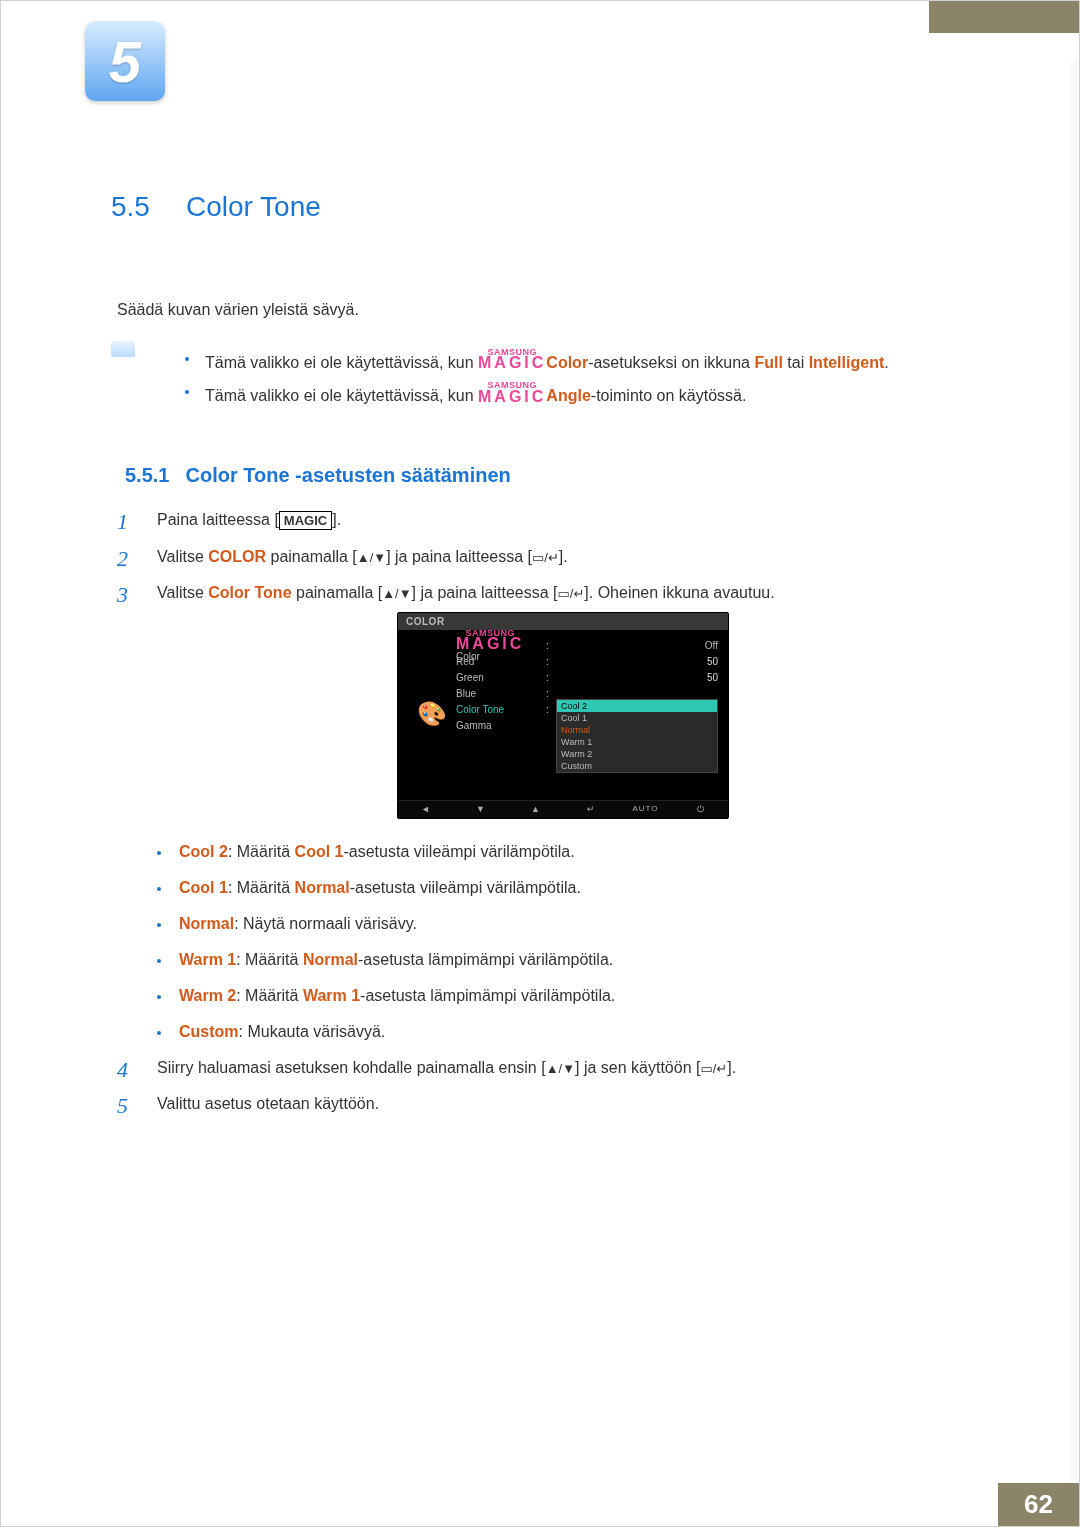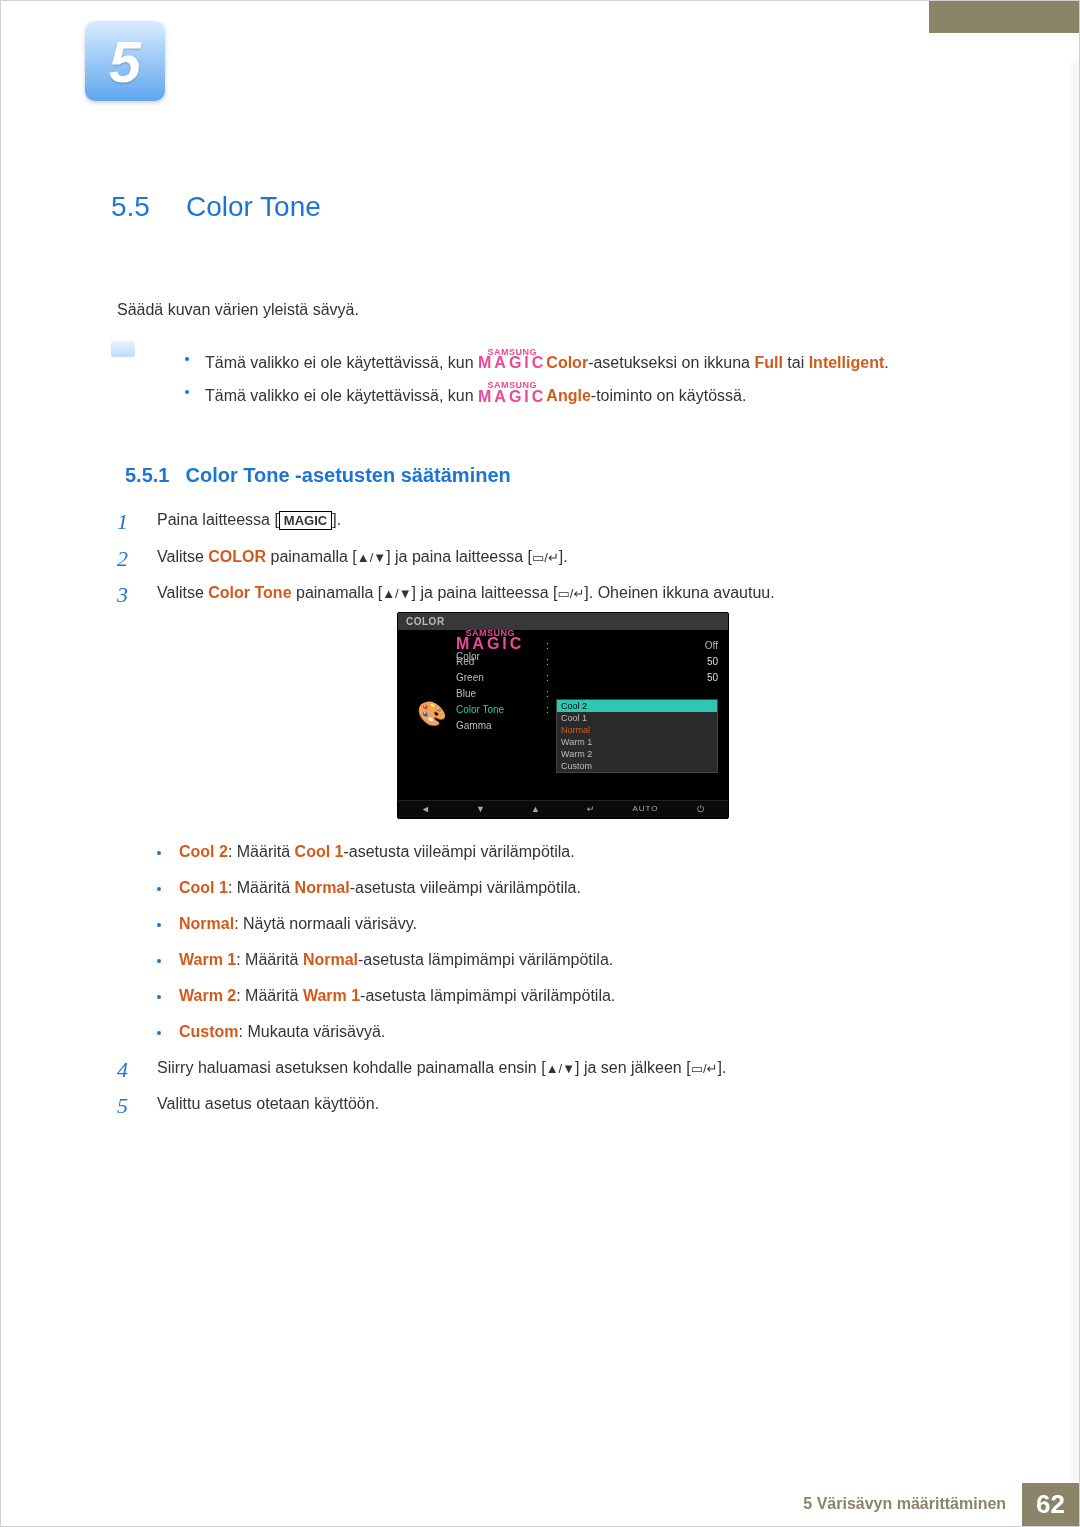--- a/index.html
+++ b/index.html
@@ -210,21 +210,21 @@
     color:#8c8469;
     font-weight:bold;
     font-size:16px;
     padding:12px 16px;
   }
   .footer-page{
     background:#8c8469;
     color:#fff;
     font-weight:bold;
     font-size:26px;
-    padding:6px 14px;
+    padding:6px 26px;
     display:flex;align-items:center;
   }
   .footer-side{
     position:absolute;
     top:60px;right:0;
     width:8px;
     bottom:44px;
     background:rgba(140,132,105,0.06);
   }
   .note-icon{
@@ -345,26 +345,25 @@
         <ul class="descs">
           <li><span class="kw">Cool 2</span><span>: Määritä </span><span class="kw">Cool 1</span><span>-asetusta viileämpi värilämpötila.</span></li>
           <li><span class="kw">Cool 1</span><span>: Määritä </span><span class="kw">Normal</span><span>-asetusta viileämpi värilämpötila.</span></li>
           <li><span class="kw">Normal</span><span>: Näytä normaali värisävy.</span></li>
           <li><span class="kw">Warm 1</span><span>: Määritä </span><span class="kw">Normal</span><span>-asetusta lämpimämpi värilämpötila.</span></li>
           <li><span class="kw">Warm 2</span><span>: Määritä </span><span class="kw">Warm 1</span><span>-asetusta lämpimämpi värilämpötila.</span></li>
           <li><span class="kw">Custom</span><span>: Mukauta värisävyä.</span></li>
         </ul>
       </li>
       <li>
-        <span>Siirry haluamasi asetuksen kohdalle painamalla ensin [</span><span class="sym">▲/▼</span><span>] ja sen jälkeen [</span><span class="sym icon-glyph">▭</span><span class="sym"> / </span><span class="sym icon-glyph">↵</span><span>].</span>
+        <span>Siirry haluamasi asetuksen kohdalle painamalla ensin [</span><span class="sym">▲/▼</span><span>] ja sen käyttöön [</span><span class="sym icon-glyph">▭</span><span class="sym"> / </span><span class="sym icon-glyph">↵</span><span>].</span>
       </li>
       <li>
         <span>Valittu asetus otetaan käyttöön.</span>
       </li>
     </ol>
 
   </div>
 
   <div class="footer">
-    <div class="footer-text">5 Värisävyn määrittäminen</div>
     <div class="footer-page">62</div>
   </div>
 </div>
 
 </body></html>

